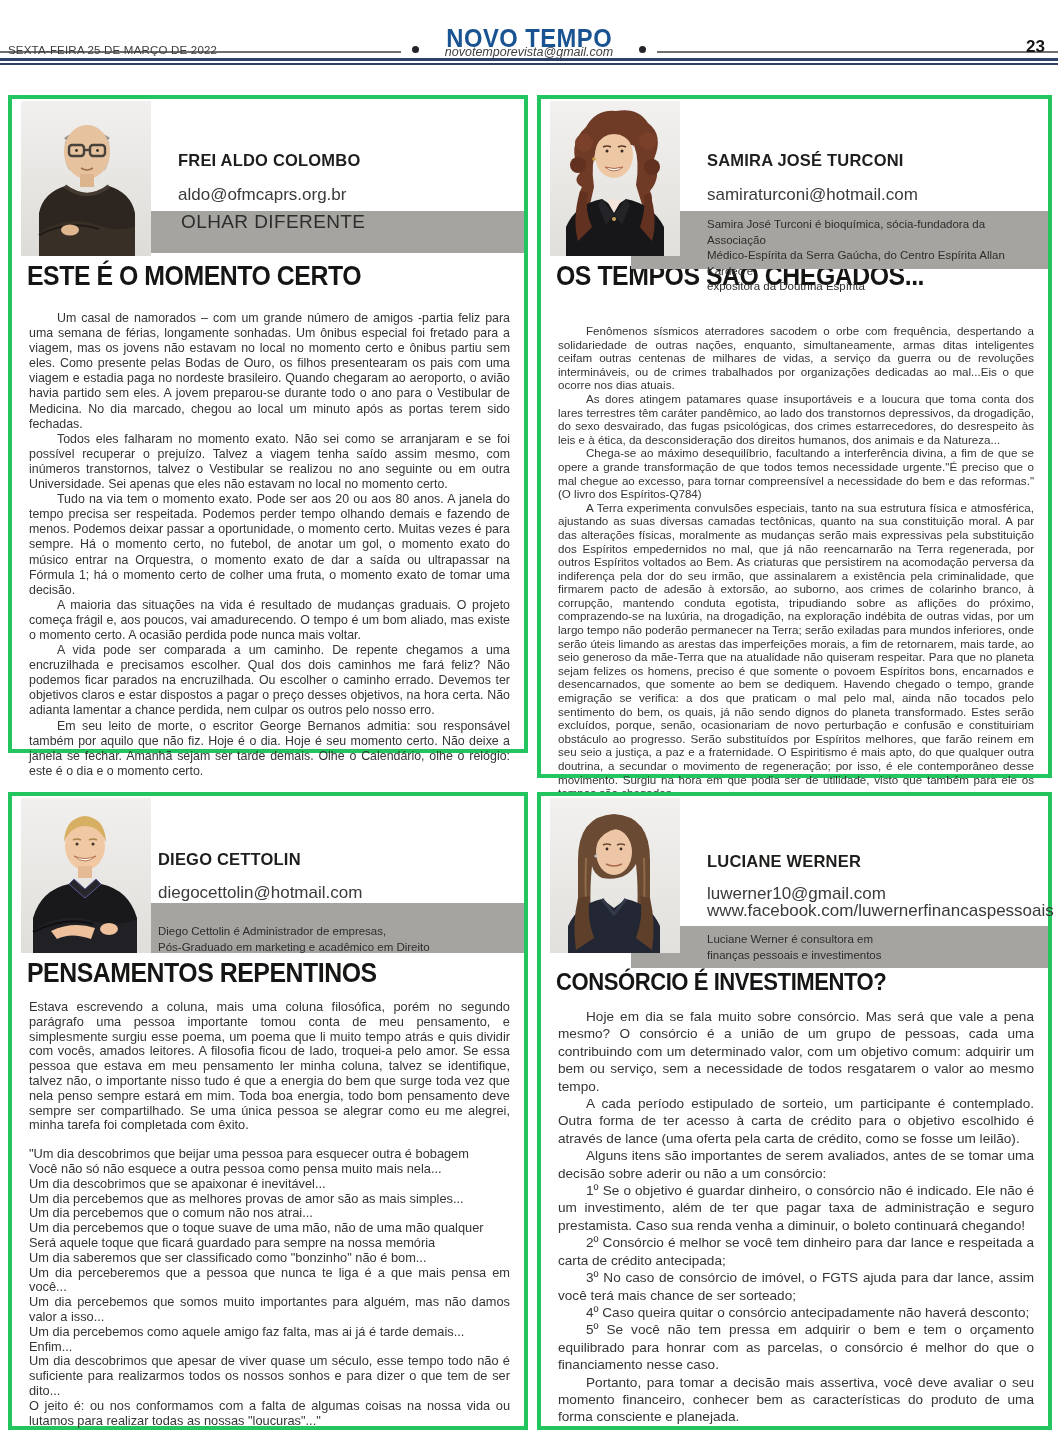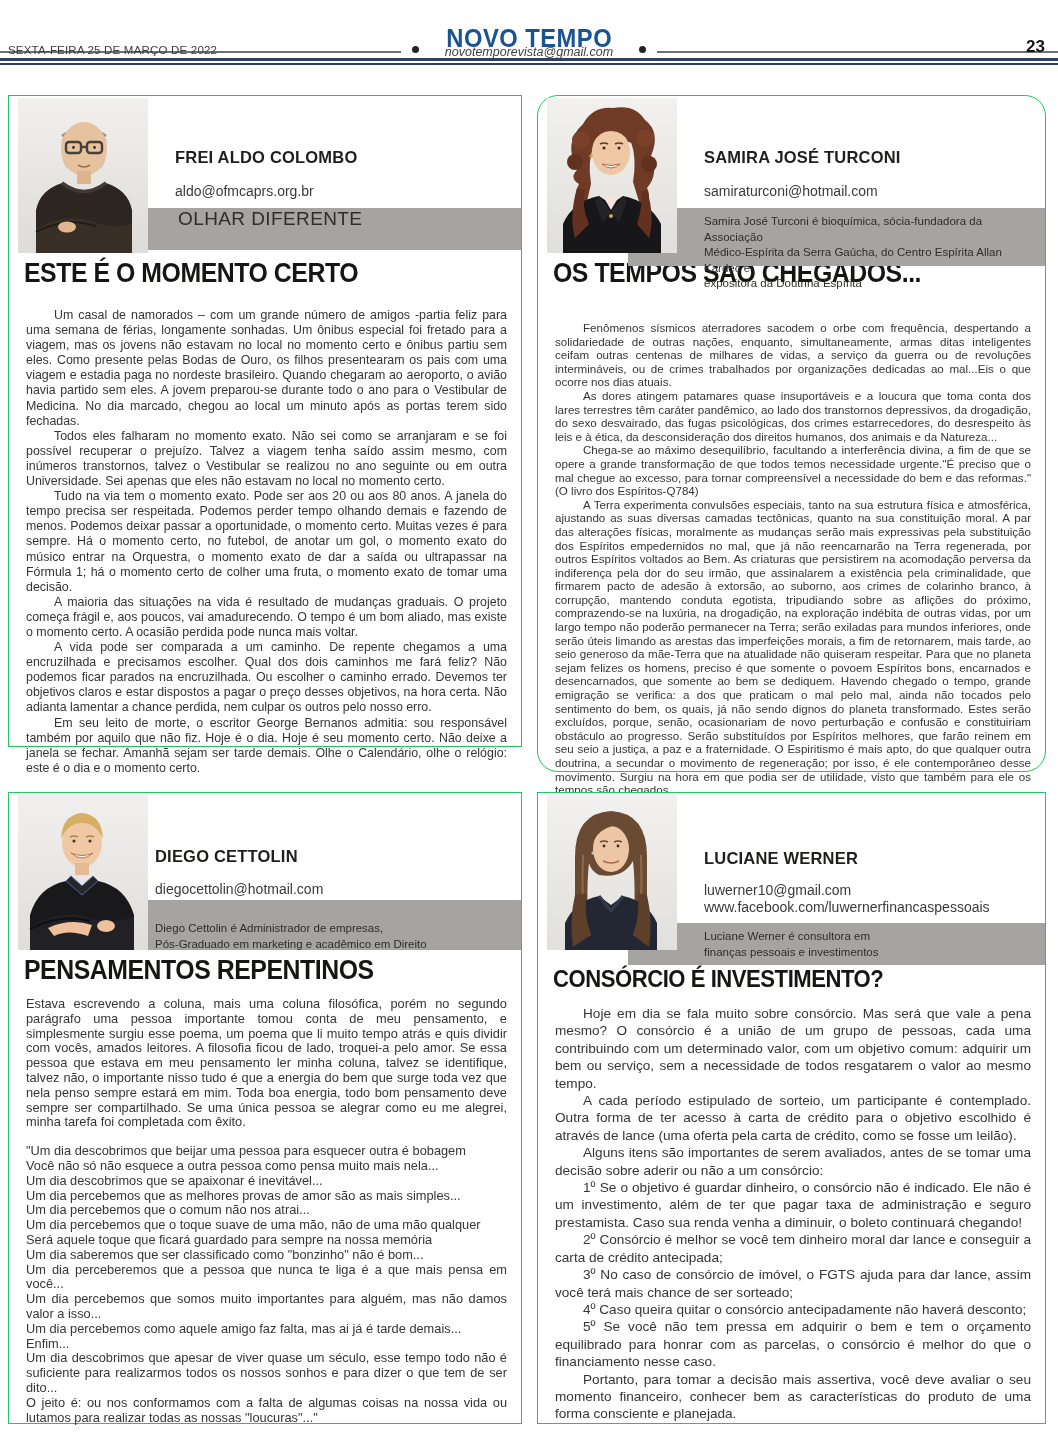--- a/index.html
+++ b/index.html
@@ -11,36 +11,36 @@
   .rule-line{flex:1;height:0;border-top:2px solid #6f6f6f;}
   .bullet{width:7px;height:7px;border-radius:50%;background:#23232a;margin:0 11px;flex:none;}
   .masthead-title{font-size:25px;font-weight:bold;color:#1a5391;letter-spacing:.5px;margin:0 12px;white-space:nowrap;transform:scaleX(.95);}
   .masthead-email{position:absolute;top:45px;left:0;right:0;text-align:center;font-style:italic;font-size:12.5px;color:#404040;}
   .edition-date{position:absolute;top:44px;left:8px;font-size:11.5px;color:#3a3a3a;letter-spacing:.2px;}
   .page-number{position:absolute;top:37px;right:13px;font-size:17px;font-weight:bold;color:#141414;}
   .double-rule{position:absolute;top:58px;left:0;right:0;height:2px;background:#fff;
                border-top:3px solid #2c4068;border-bottom:2px solid #2c4068;}
 
   
-  .article-box{position:absolute;background:#fff;border:1px solid #22c55e;}
+  .article-box{position:absolute;background:#fff;border:4px solid #22c55e;}
   #box-a{left:8px;  top:95px; width:512px;height:650px;}
-  #box-b{left:537px;top:95px; width:507px;height:675px;border-radius:21px;}
+  #box-b{left:537px;top:95px; width:507px;height:675px;}
   #box-c{left:8px;  top:792px;width:512px;height:630px;}
   #box-d{left:537px;top:792px;width:507px;height:630px;}
 
   .photo{position:absolute;left:9px;top:2px;width:130px;height:155px;z-index:2;}
   .graybar{position:absolute;left:90px;right:0;background:#a5a4a0;z-index:1;color:#2d2d2b;box-sizing:border-box;}
   .bar-a{top:112px;height:42px;display:flex;align-items:flex-start;padding-left:79px;font-size:19px;letter-spacing:.4px;}
   .bar-b{top:112px;height:58px;padding:6px 10px 0 76px;font-size:11.5px;line-height:15.5px;}
   .bar-c{top:107px;height:50px;padding:20px 10px 0 56px;font-size:11.5px;line-height:16px;}
   .bar-d{top:130px;height:42px;padding:5px 10px 0 76px;font-size:11.5px;line-height:16px;}
   .graybar div{margin:0;}
 
   .author-name{position:absolute;font-size:16.5px;font-weight:bold;color:#1e1e1c;letter-spacing:.2px;white-space:nowrap;}
-  .author-contact{position:absolute;font-size:14px;color:#3a3a3a;line-height:17px;}
+  .author-contact{position:absolute;font-size:17px;color:#3a3a3a;line-height:17px;}
   #box-a .author-name,#box-b .author-name{left:166px;top:52px;}
   #box-a .author-contact,#box-b .author-contact{left:166px;top:87px;}
   #box-c .author-name{left:146px;top:54px;}
   #box-c .author-contact{left:146px;top:88px;}
   #box-d .author-name{left:166px;top:56px;}
   #box-d .author-contact{left:166px;top:89px;}
 
   .headline{position:absolute;left:15px;margin:0;font-weight:bold;color:#151513;letter-spacing:-.5px;
             white-space:nowrap;transform:scaleX(.92);transform-origin:left center;}
   #box-a .headline,#box-b .headline,#box-c .headline{top:162px;font-size:27px;}
@@ -253,21 +253,21 @@
     <div class="graybar bar-d">
         <div>Luciane Werner é consultora em</div>
         <div>finanças pessoais e investimentos</div>
       </div>
     <h1 class="headline">CONSÓRCIO É INVESTIMENTO?</h1>
     <div class="body" lang="pt">
         <p>Hoje em dia se fala muito sobre consórcio. Mas será que vale a pena mesmo? O consórcio é a união de um grupo de pessoas, cada uma contribuindo com um determinado valor, com um objetivo comum: adquirir um bem ou serviço, sem a necessidade de todos resgatarem o valor ao mesmo tempo.</p>
         <p>A cada período estipulado de sorteio, um participante é contemplado. Outra forma de ter acesso à carta de crédito para o objetivo escolhido é através de lance (uma oferta pela carta de crédito, como se fosse um leilão).</p>
         <p>Alguns itens são importantes de serem avaliados, antes de se tomar uma decisão sobre aderir ou não a um consórcio:</p>
         <p>1º Se o objetivo é guardar dinheiro, o consórcio não é indicado. Ele não é um investimento, além de ter que pagar taxa de administração e seguro prestamista. Caso sua renda venha a diminuir, o boleto continuará chegando!</p>
-        <p>2º Consórcio é melhor se você tem dinheiro moral dar lance e conseguir a carta de crédito antecipada;</p>
+        <p>2º Consórcio é melhor se você tem dinheiro para dar lance e respeitada a carta de crédito antecipada;</p>
         <p>3º No caso de consórcio de imóvel, o FGTS ajuda para dar lance, assim você terá mais chance de ser sorteado;</p>
         <p>4º Caso queira quitar o consórcio antecipadamente não haverá desconto;</p>
         <p>5º Se você não tem pressa em adquirir o bem e tem o orçamento equilibrado para honrar com as parcelas, o consórcio é melhor do que o financiamento nesse caso.</p>
         <p>Portanto, para tomar a decisão mais assertiva, você deve avaliar o seu momento financeiro, conhecer bem as características do produto de uma forma consciente e planejada.</p>
       </div>
   </section>
 
 </div>
 
 </body></html>

